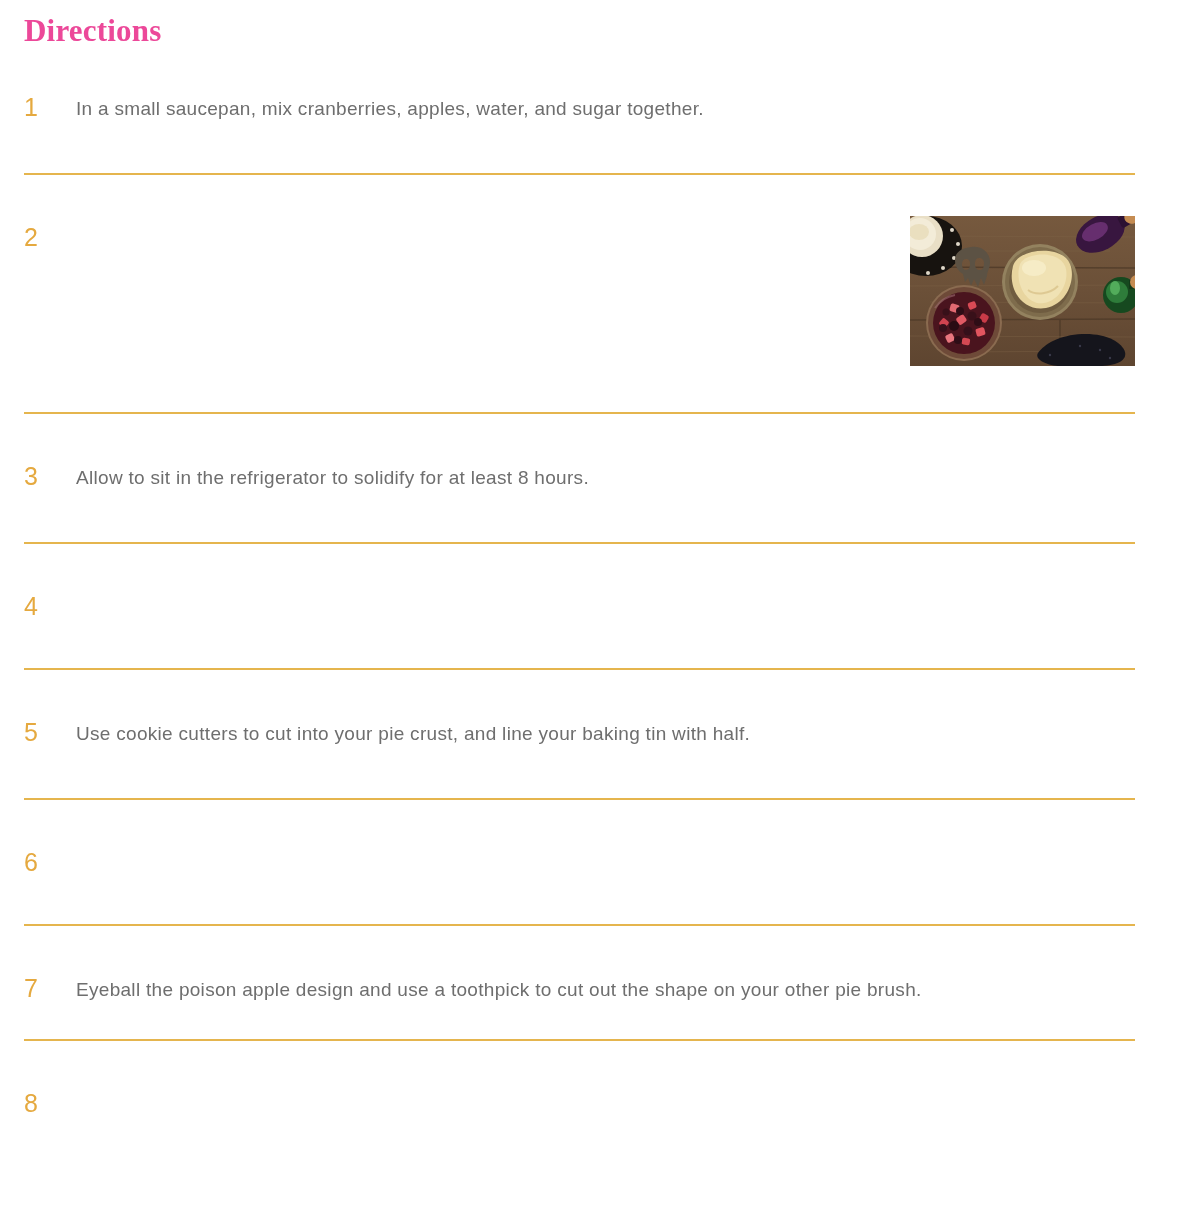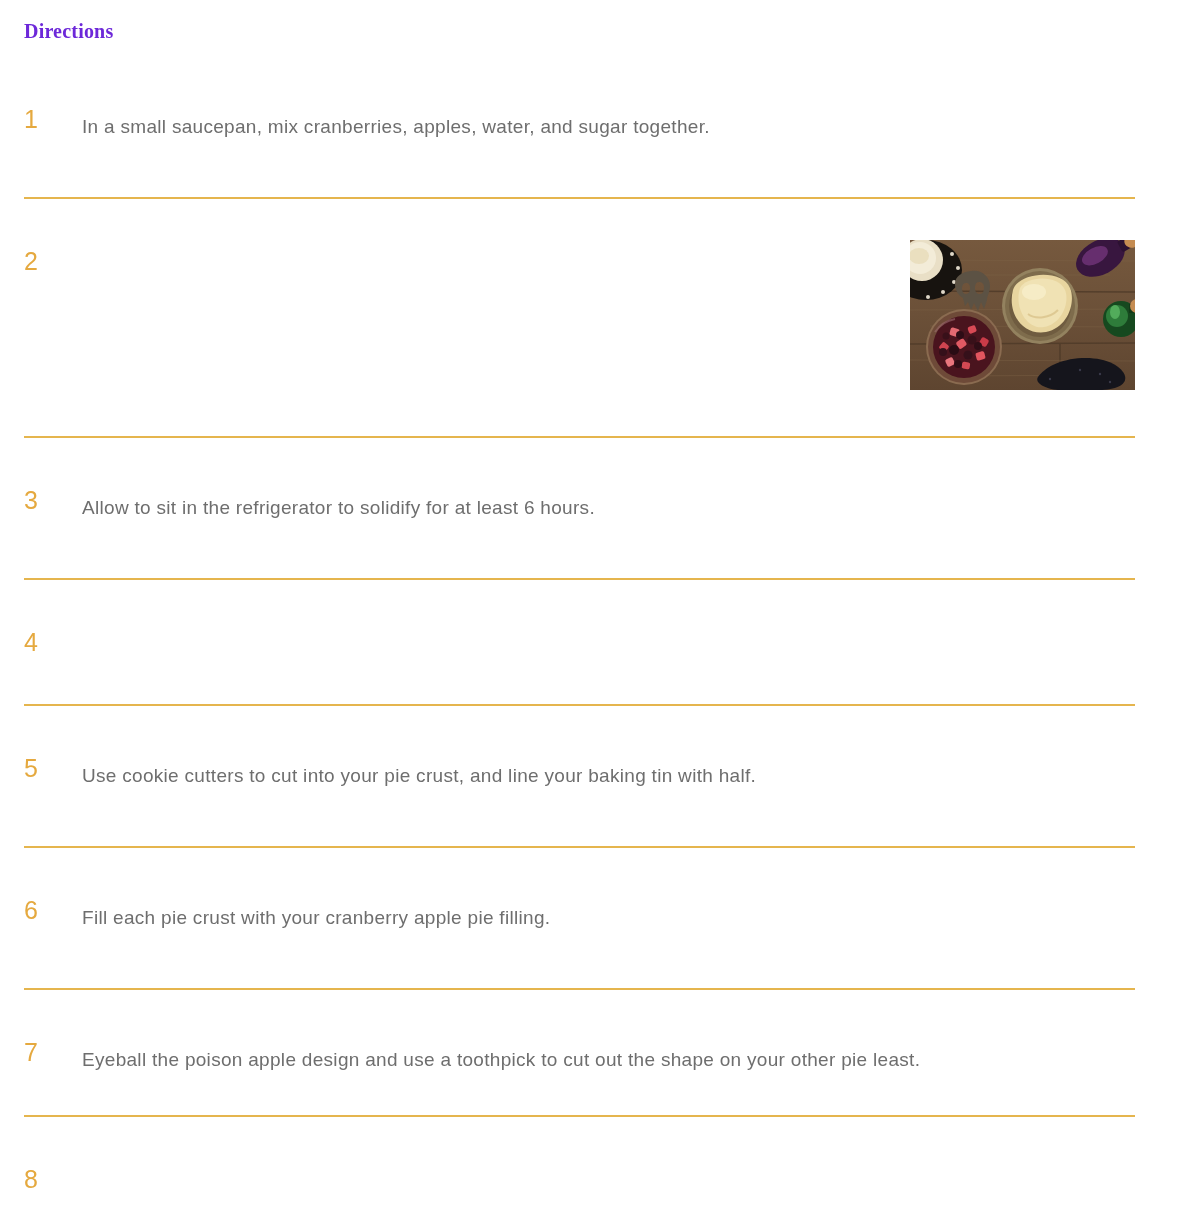--- a/index.html
+++ b/index.html
@@ -10,26 +10,26 @@
   body {
     width: 1178px;
     height: 1206px;
     overflow: hidden;
     font-family: "Liberation Sans", "DejaVu Sans", sans-serif;
   }
   .container {
     padding: 0 43px 0 24px;
   }
   h1.page-title {
-    margin: 14px 0 12px 0;
+    margin: 14px 0 0 0;
     font-family: "Liberation Serif", "DejaVu Serif", serif;
     font-weight: bold;
-    font-size: 20px;
+    font-size: 31px;
     line-height: 34px;
-    color: #6d28d9;
+    color: #ec4899;
     letter-spacing: 0.2px;
   }
   .steps { width: 1111px; }
   .step {
     position: relative;
     display: flex;
     align-items: flex-start;
     border-bottom: 2px solid #E5B54E;
     padding: 42px 0 42px 0;
   }
@@ -42,21 +42,21 @@
   .step.last { border-bottom: none; padding-bottom: 20px; }
   .step-number {
     flex: 0 0 50px;
     width: 50px;
     font-size: 25px;
     line-height: 40px;
     color: #E5A93F;
     font-weight: 400;
   }
   .step-text {
-    margin: 8px;
+    margin: 2px;
     max-width: 990px;
     font-size: 19px;
     line-height: 40px;
     letter-spacing: 0.3px;
     color: #6E6E6E;
     font-weight: 400;
   }
   .step-photo {
     position: absolute;
     top: 41px;
@@ -173,40 +173,39 @@
             <circle cx="170" cy="130" r="1.2" fill="#3a3a4a"></circle>
             <circle cx="190" cy="134" r="1.2" fill="#3a3a4a"></circle>
             <circle cx="200" cy="142" r="1.2" fill="#3a3a4a"></circle>
           </g>
         </svg>
       </div>
     </div>
 
     <div class="step">
       <div class="step-number">3</div>
-      <p class="step-text">Allow to sit in the refrigerator to solidify for at least 6 hours.</p>
+      <p class="step-text">Allow to sit in the refrigerator to solidify for at least 8 hours.</p>
     </div>
 
     <div class="step">
       <div class="step-number">4</div>
     </div>
 
     <div class="step">
       <div class="step-number">5</div>
       <p class="step-text">Use cookie cutters to cut into your pie crust, and line your baking tin with half.</p>
     </div>
 
     <div class="step">
       <div class="step-number">6</div>
-      <p class="step-text">Fill each pie crust with your cranberry apple pie filling.</p>
     </div>
 
     <div class="step two-line">
       <div class="step-number">7</div>
-      <p class="step-text">Eyeball the poison apple design and use a toothpick to cut out the shape on your other pie least.</p>
+      <p class="step-text">Eyeball the poison apple design and use a toothpick to cut out the shape on your other pie brush.</p>
     </div>
 
     <div class="step two-line last">
       <div class="step-number">8</div>
     </div>
 
   </div>
 </div>
 
 </body></html>

